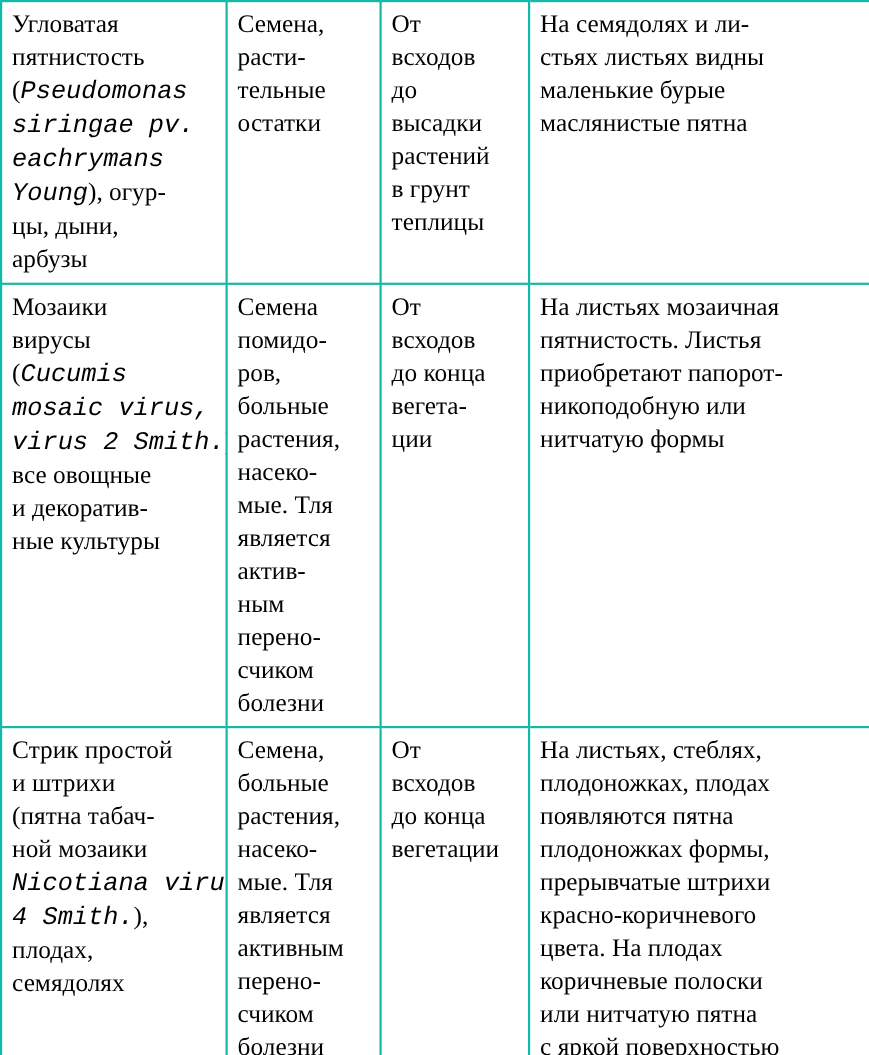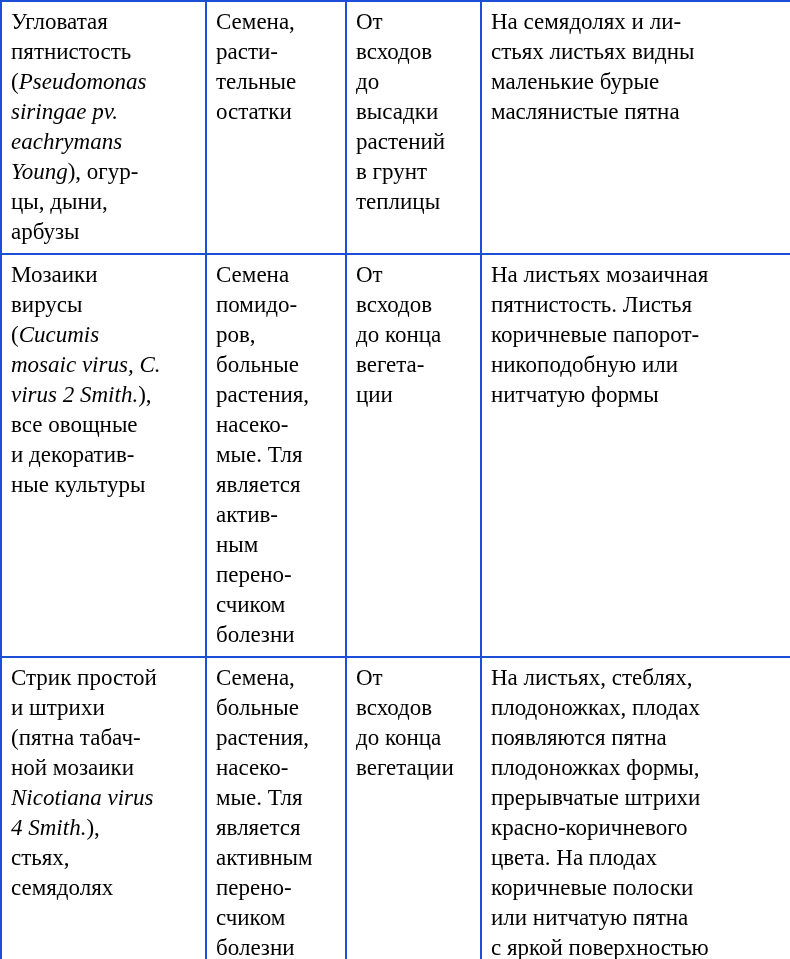--- a/index.html
+++ b/index.html
@@ -13,34 +13,35 @@
   table.doc-table {
     border-collapse: collapse;
     table-layout: fixed;
     width: 790px;
     color: #000000;
     font-family: "Liberation Serif", "DejaVu Serif", serif;
     font-size: 23px;
     line-height: 30px;
   }
   table.doc-table td {
-    border: 2px solid #1d4ed8;
+    border: 2px solid #14b8a6;
     vertical-align: top;
     padding: 5px 8px 6px 9px;
     overflow: hidden;
   }
   col.c1 { width: 205px; }
   col.c2 { width: 140px; }
   col.c3 { width: 135px; }
   col.c4 { width: 310px; }
   .line {
     white-space: pre;
   }
   .italic {
     font-style: italic;
+    font-family: Liberation Mono, monospace;
   }
 </style>
 </head>
 <body>
 
 <table class="doc-table">
   <colgroup>
     <col class="c1">
     <col class="c2">
     <col class="c3">
@@ -109,34 +110,34 @@
         <td>
           <div class="line"><span>От</span></div>
           <div class="line"><span>всходов</span></div>
           <div class="line"><span>до конца</span></div>
           <div class="line"><span>вегета-</span></div>
           <div class="line"><span>ции</span></div>
         </td>
         <td>
           <div class="line"><span>На листьях мозаичная</span></div>
           <div class="line"><span>пятнистость. Листья</span></div>
-          <div class="line"><span>коричневые папорот-</span></div>
+          <div class="line"><span>приобретают папорот-</span></div>
           <div class="line"><span>никоподобную или</span></div>
           <div class="line"><span>нитчатую формы</span></div>
         </td>
       </tr>
       <tr>
         <td>
           <div class="line"><span>Стрик простой</span></div>
           <div class="line"><span>и штрихи</span></div>
           <div class="line"><span>(пятна табач-</span></div>
           <div class="line"><span>ной мозаики</span></div>
           <div class="line"><span class="italic">Nicotiana virus</span></div>
           <div class="line"><span class="italic">4 Smith.</span><span>),</span></div>
-          <div class="line"><span>стьях,</span></div>
+          <div class="line"><span>плодах,</span></div>
           <div class="line"><span>семядолях</span></div>
         </td>
         <td>
           <div class="line"><span>Семена,</span></div>
           <div class="line"><span>больные</span></div>
           <div class="line"><span>растения,</span></div>
           <div class="line"><span>насеко-</span></div>
           <div class="line"><span>мые. Тля</span></div>
           <div class="line"><span>является</span></div>
           <div class="line"><span>активным</span></div>

